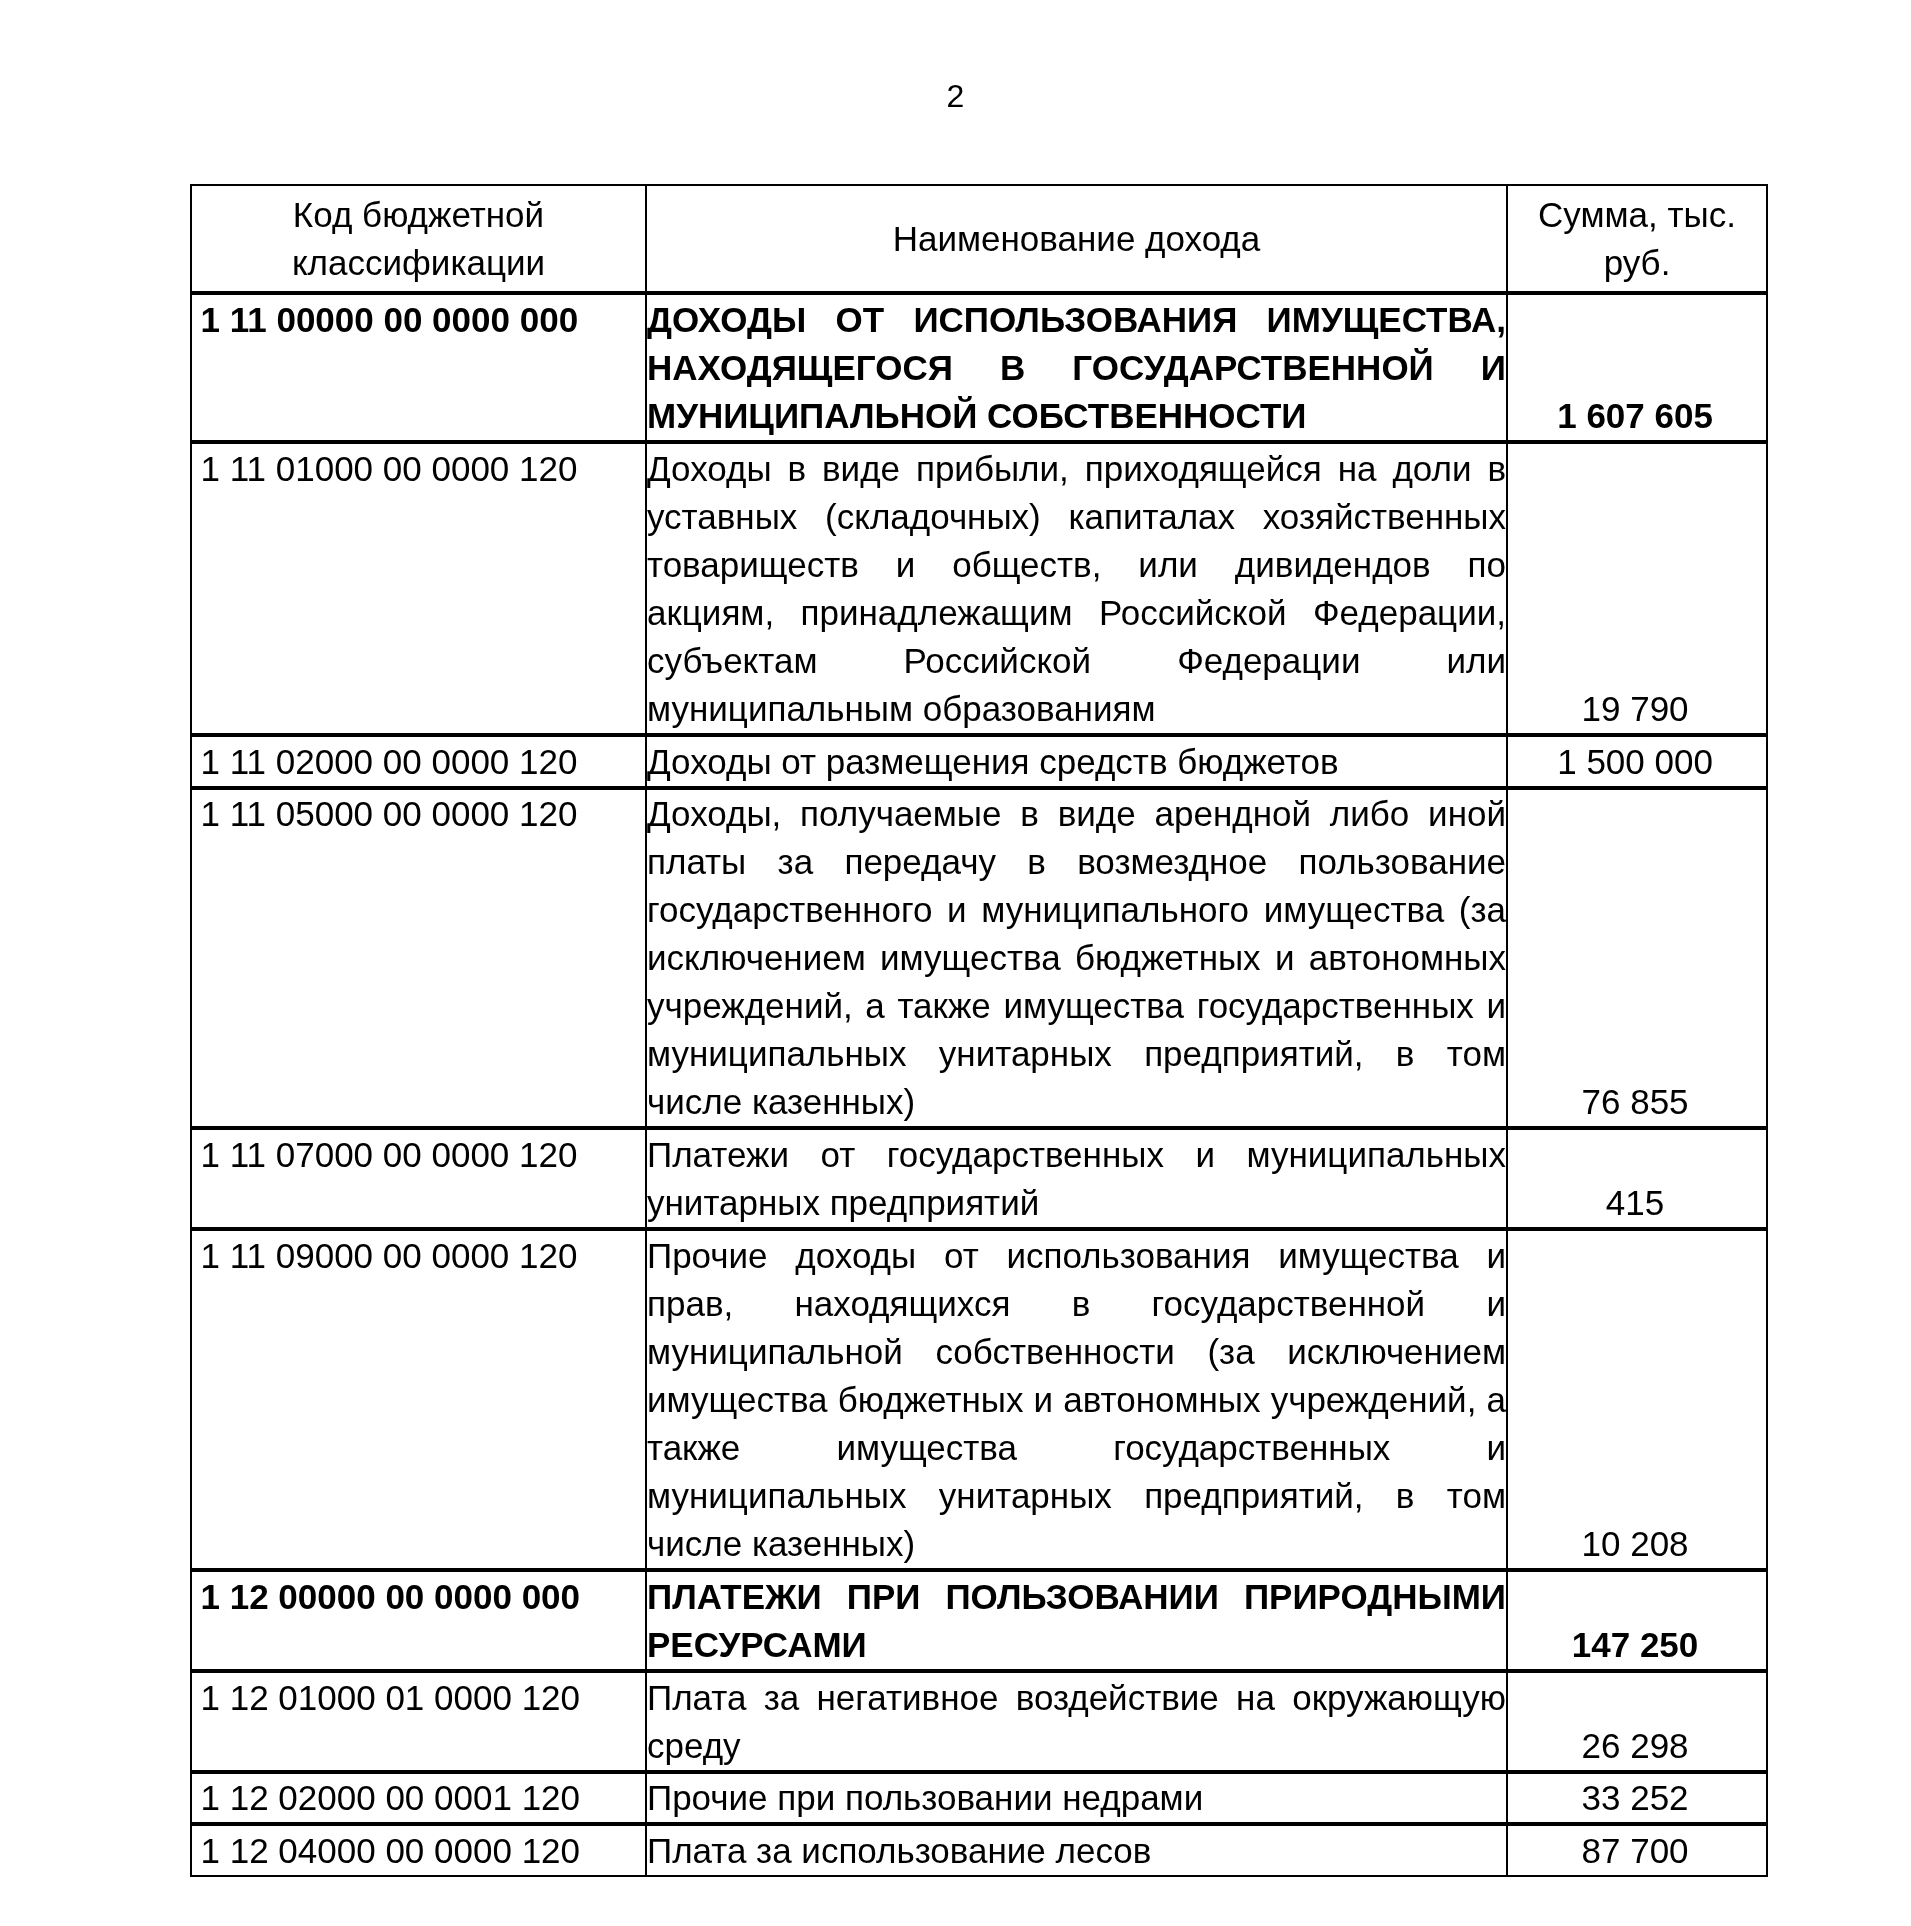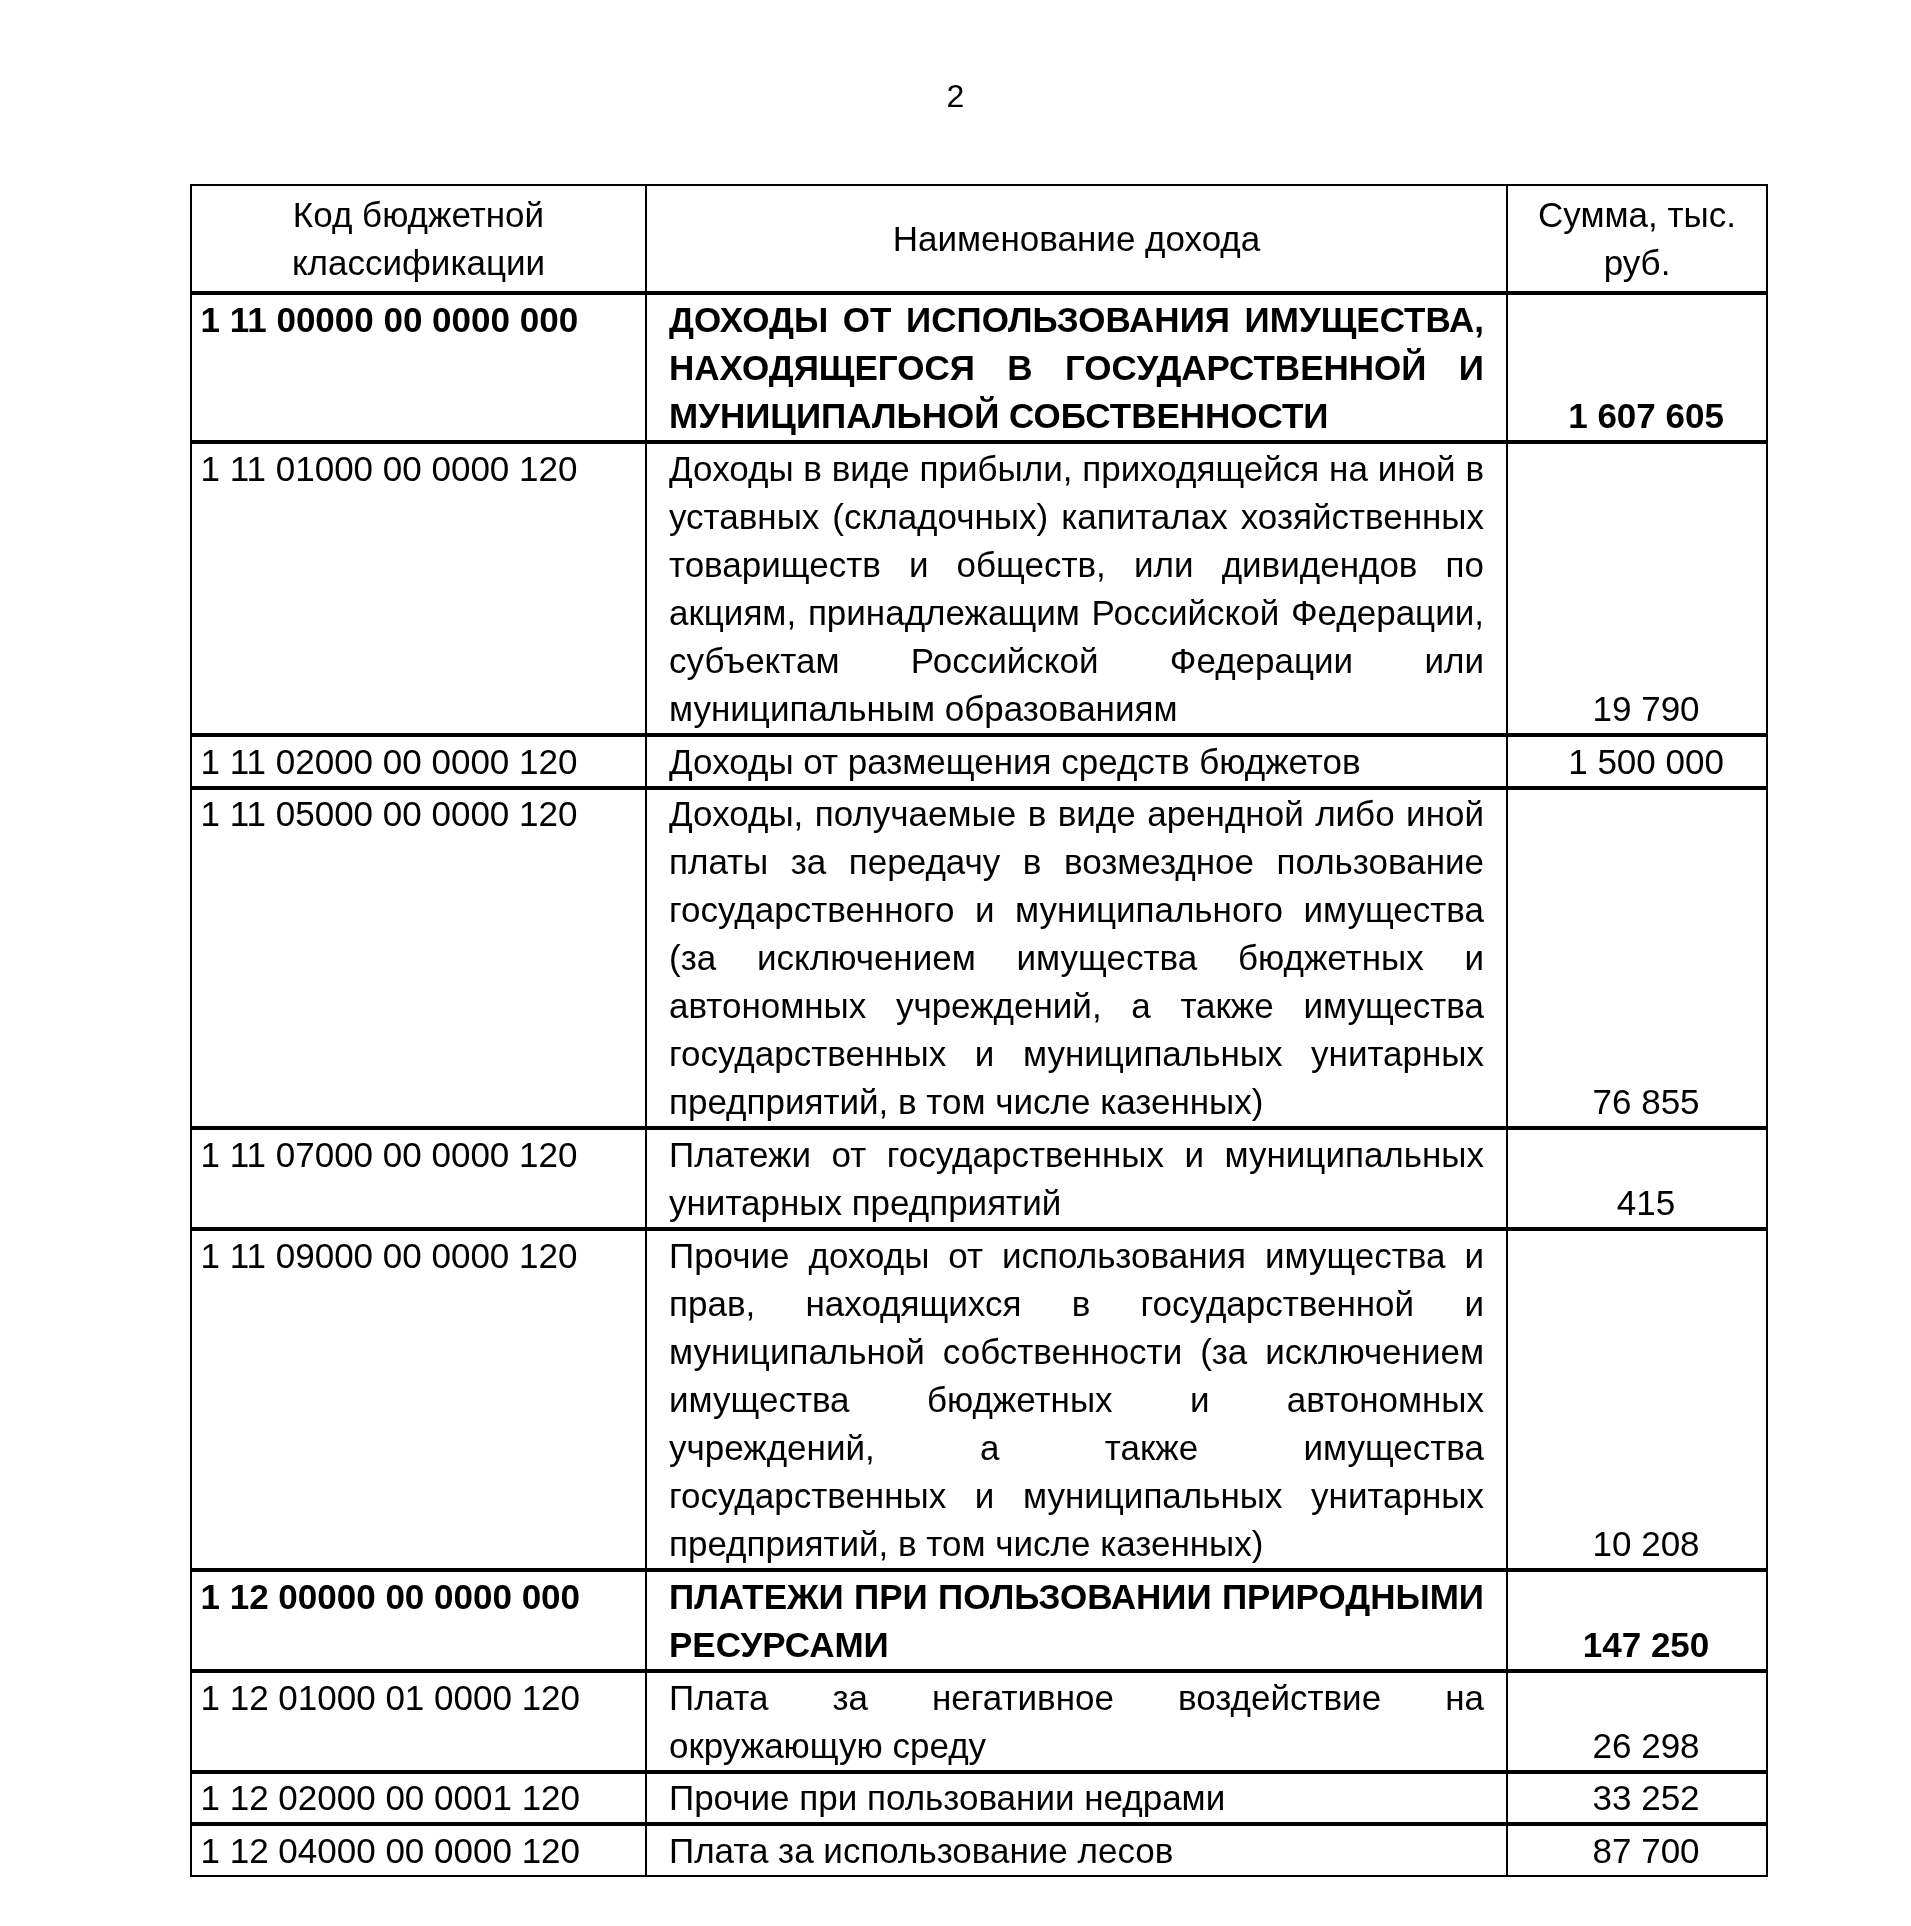--- a/index.html
+++ b/index.html
@@ -13,21 +13,21 @@
   }
   table.budget {
     position: absolute; top: 184px; left: 190px;
     width: 1575px; border-collapse: collapse; table-layout: fixed;
     font-size: 35px; line-height: 48px;
   }
   table.budget col.c-code { width: 455px; }
   table.budget col.c-name { width: 861px; }
   table.budget col.c-sum  { width: 260px; }
   table.budget th, table.budget td {
-    border: 2.7px solid #000; vertical-align: top; padding: 0 22px;
+    border: 2.7px solid #000; vertical-align: top; padding: 0 0;
   }
   table.budget th {
     font-weight: normal; text-align: center; vertical-align: middle;
     padding: 5.4px 4.6px 3.9px 4.6px; line-height: 48px;
   }
   table.budget td.code { white-space: nowrap; padding-left: 8.5px; padding-top: 0.8px; }
   table.budget td.name { text-align: justify; text-align-last: left; padding-top: 0.8px; }
   table.budget td.sum  { text-align: center; vertical-align: bottom; padding-bottom: 0; padding-right: 3.9px; }
   table.budget tr.bold td { font-weight: bold; }
   table.budget tr.bold td.name { text-align-last: auto; }
@@ -53,21 +53,21 @@
     </tr>
   </thead>
   <tbody id="table-body">
       <tr class="bold">
         <td class="code">1 11 00000 00 0000 000</td>
         <td class="name">ДОХОДЫ ОТ ИСПОЛЬЗОВАНИЯ ИМУЩЕСТВА, НАХОДЯЩЕГОСЯ В ГОСУДАРСТВЕННОЙ И МУНИЦИПАЛЬНОЙ СОБСТВЕННОСТИ</td>
         <td class="sum">1 607 605</td>
       </tr>
       <tr class="sep">
         <td class="code">1 11 01000 00 0000 120</td>
-        <td class="name">Доходы в виде прибыли, приходящейся на иной в уставных (складочных) капиталах хозяйственных товариществ и обществ, или дивидендов по акциям, принадлежащим Российской Федерации, субъектам Российской Федерации или муниципальным образованиям</td>
+        <td class="name">Доходы в виде прибыли, приходящейся на доли в уставных (складочных) капиталах хозяйственных товариществ и обществ, или дивидендов по акциям, принадлежащим Российской Федерации, субъектам Российской Федерации или муниципальным образованиям</td>
         <td class="sum">19 790</td>
       </tr>
       <tr class="sep">
         <td class="code">1 11 02000 00 0000 120</td>
         <td class="name">Доходы от размещения средств бюджетов</td>
         <td class="sum">1 500 000</td>
       </tr>
       <tr class="sep">
         <td class="code">1 11 05000 00 0000 120</td>
         <td class="name">Доходы, получаемые в виде арендной либо иной платы за передачу в возмездное пользование государственного и муниципального имущества (за исключением имущества бюджетных и автономных учреждений, а также имущества государственных и муниципальных унитарных предприятий, в том числе казенных)</td>

